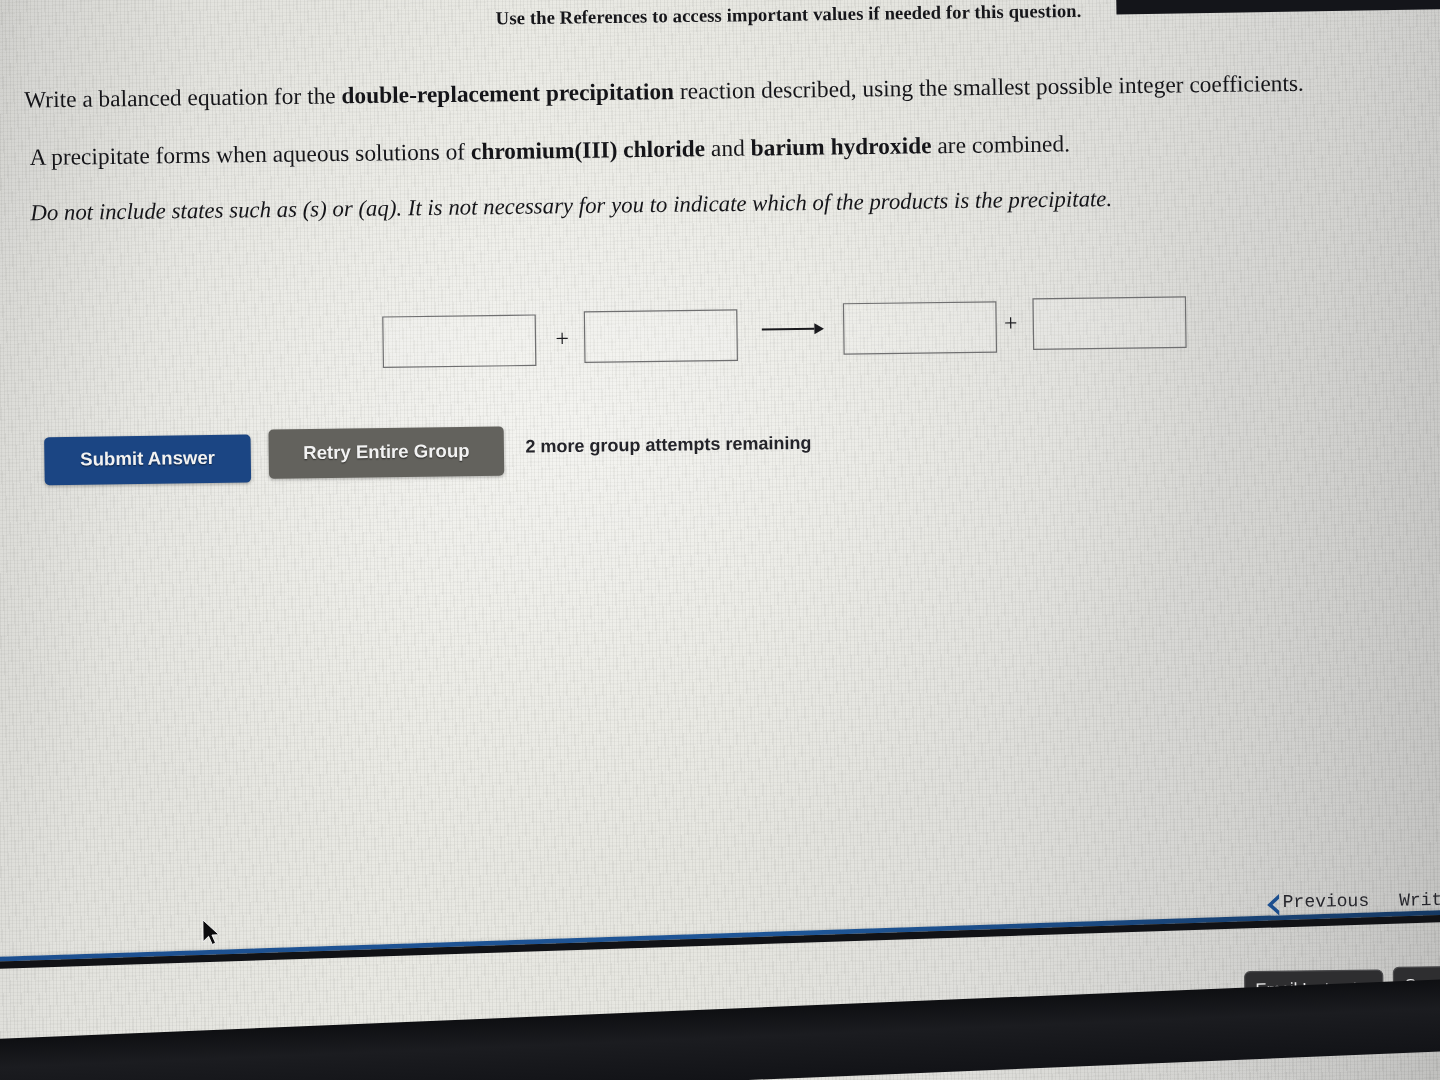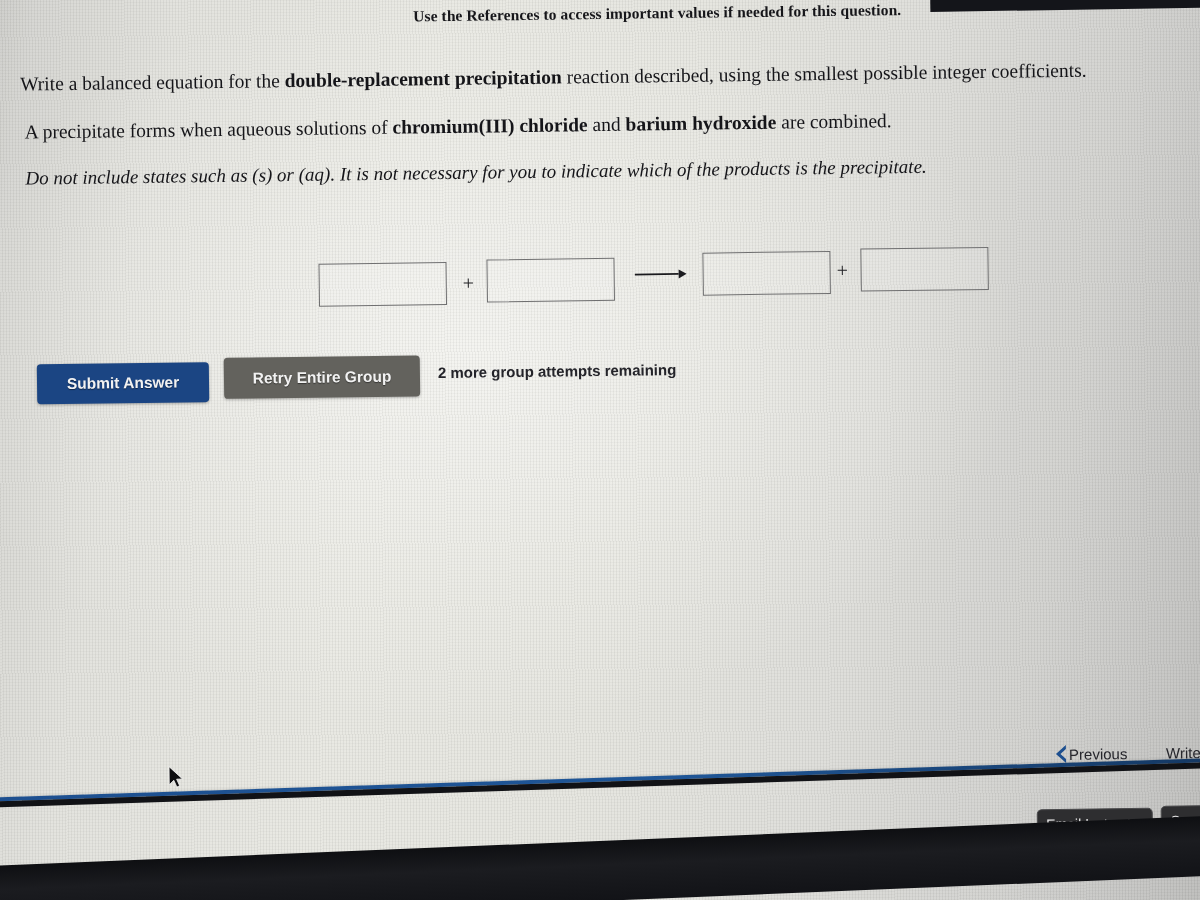--- a/index.html
+++ b/index.html
@@ -199,23 +199,23 @@
   .cursor {
     position: absolute;
     left: 163px; top: 760px;
     width: 16px; height: 24px;
   }
 
   
   .nav-prev, .nav-next {
     position: absolute;
     display: flex;
-    align-items: center;
+    align-items: flex-start;
     gap: 1px;
-    font-family: Liberation Sans, sans-serif;
+    font-family: Liberation Mono, monospace;
     font-size: 15px;
     color: #26262c;
     cursor: pointer;
   }
   .nav-prev { left: 1050px; top: 750px; }
   .nav-next { left: 1161px; top: 750px; }
   .chev { width: 13px; height: 20px; flex: 0 0 auto; }
 
   
   .blue-rule {

